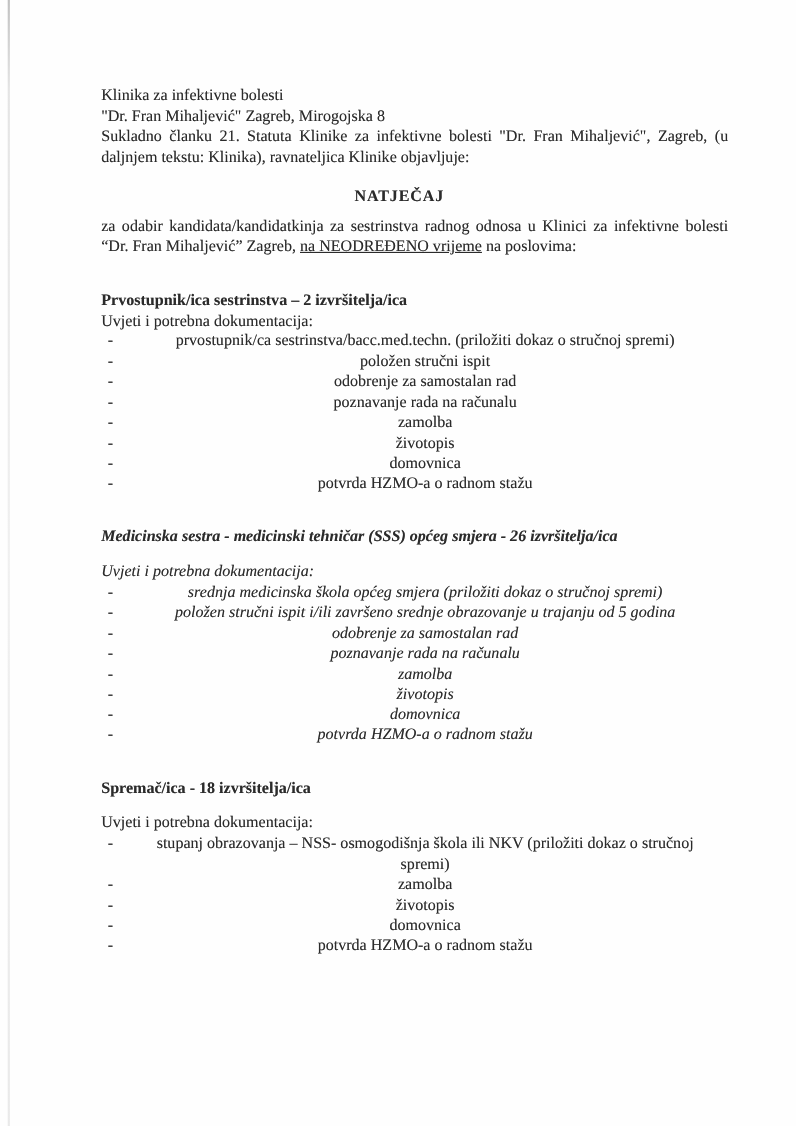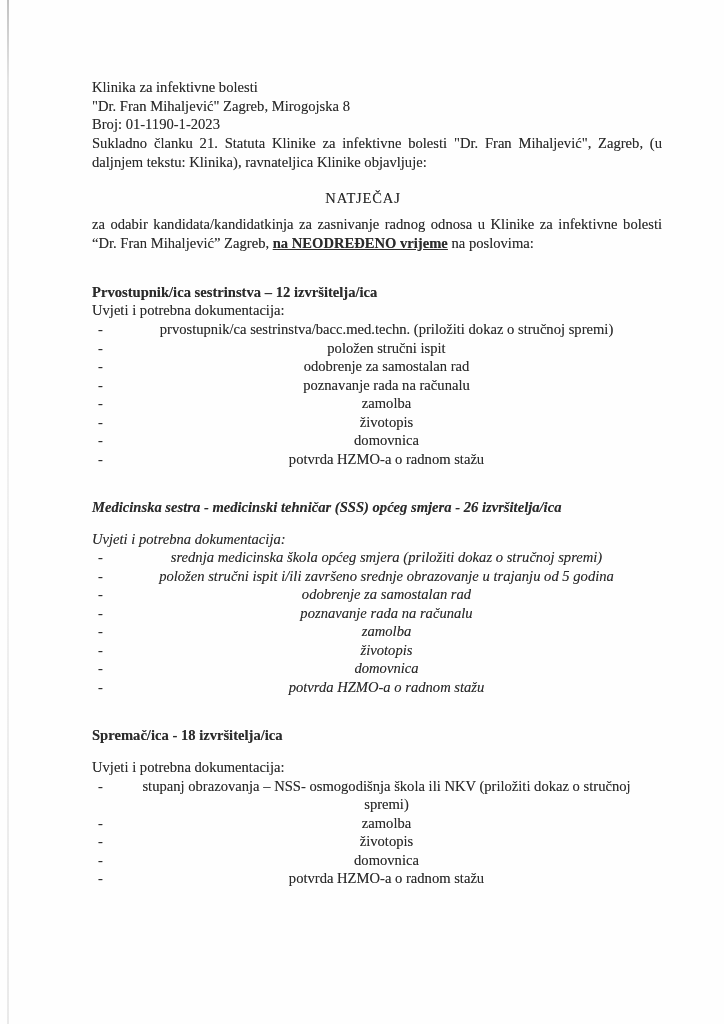--- a/index.html
+++ b/index.html
@@ -38,29 +38,29 @@
     line-height: 18.7px;
   }
   .letterhead div { white-space: nowrap; }
   .para {
     text-align: justify;
   }
   .doc-title {
     margin-top: 17px;
     text-align: center;
     transform: translateX(-14px);
-    font-weight: normal;
+    font-weight: bold;
     letter-spacing: 0.8px;
   }
   .subject {
     text-align: justify;
     margin-top: 8px;
   }
   .subject .emph {
-    font-weight: bold;
+    font-weight: normal;
     text-decoration: underline;
   }
   .section { margin-top: 30px; }
   .section.s2 { margin-top: 30px; font-style: italic; }
   .section.s3 { }
   .section-heading { font-weight: bold; }
   .req-label { margin-top: 0; }
   .section.gapped .req-label { margin-top: 13px; }
   .bullet-list { margin-top: 0; }
   .bullet-item {
@@ -83,31 +83,30 @@
 <body>
 
 <div class="page">
   <div class="scan-edge"></div>
 
   <div class="content">
 
     <div class="letterhead">
       <div>Klinika za infektivne bolesti</div>
       <div>"Dr. Fran Mihaljević" Zagreb, Mirogojska 8</div>
-      <div>Broj: 01-1190-1-2023</div>
     </div>
 
     <div class="para">Sukladno članku 21. Statuta Klinike za infektivne bolesti "Dr. Fran Mihaljević", Zagreb, (u daljnjem tekstu: Klinika), ravnateljica Klinike objavljuje:</div>
 
     <div class="doc-title">NATJEČAJ</div>
 
-    <div class="subject"><span>za odabir kandidata/kandidatkinja za zasnivanje radnog odnosa u Klinike za infektivne bolesti “Dr. Fran Mihaljević” Zagreb, </span><span class="emph">na NEODREĐENO vrijeme</span><span> na poslovima:</span></div>
+    <div class="subject"><span>za odabir kandidata/kandidatkinja za sestrinstva radnog odnosa u Klinici za infektivne bolesti “Dr. Fran Mihaljević” Zagreb, </span><span class="emph">na NEODREĐENO vrijeme</span><span> na poslovima:</span></div>
 
     <div class="section s1">
-      <div class="section-heading">Prvostupnik/ica sestrinstva – 12 izvršitelja/ica</div>
+      <div class="section-heading">Prvostupnik/ica sestrinstva – 2 izvršitelja/ica</div>
       <div class="req-label">Uvjeti i potrebna dokumentacija:</div>
       <div class="bullet-list">
           <div class="bullet-item">
             <span class="dash">-</span>
             <span class="bullet-text">prvostupnik/ca sestrinstva/bacc.med.techn. (priložiti dokaz o stručnoj spremi)</span>
           </div>
           <div class="bullet-item">
             <span class="dash">-</span>
             <span class="bullet-text">položen stručni ispit</span>
           </div>

